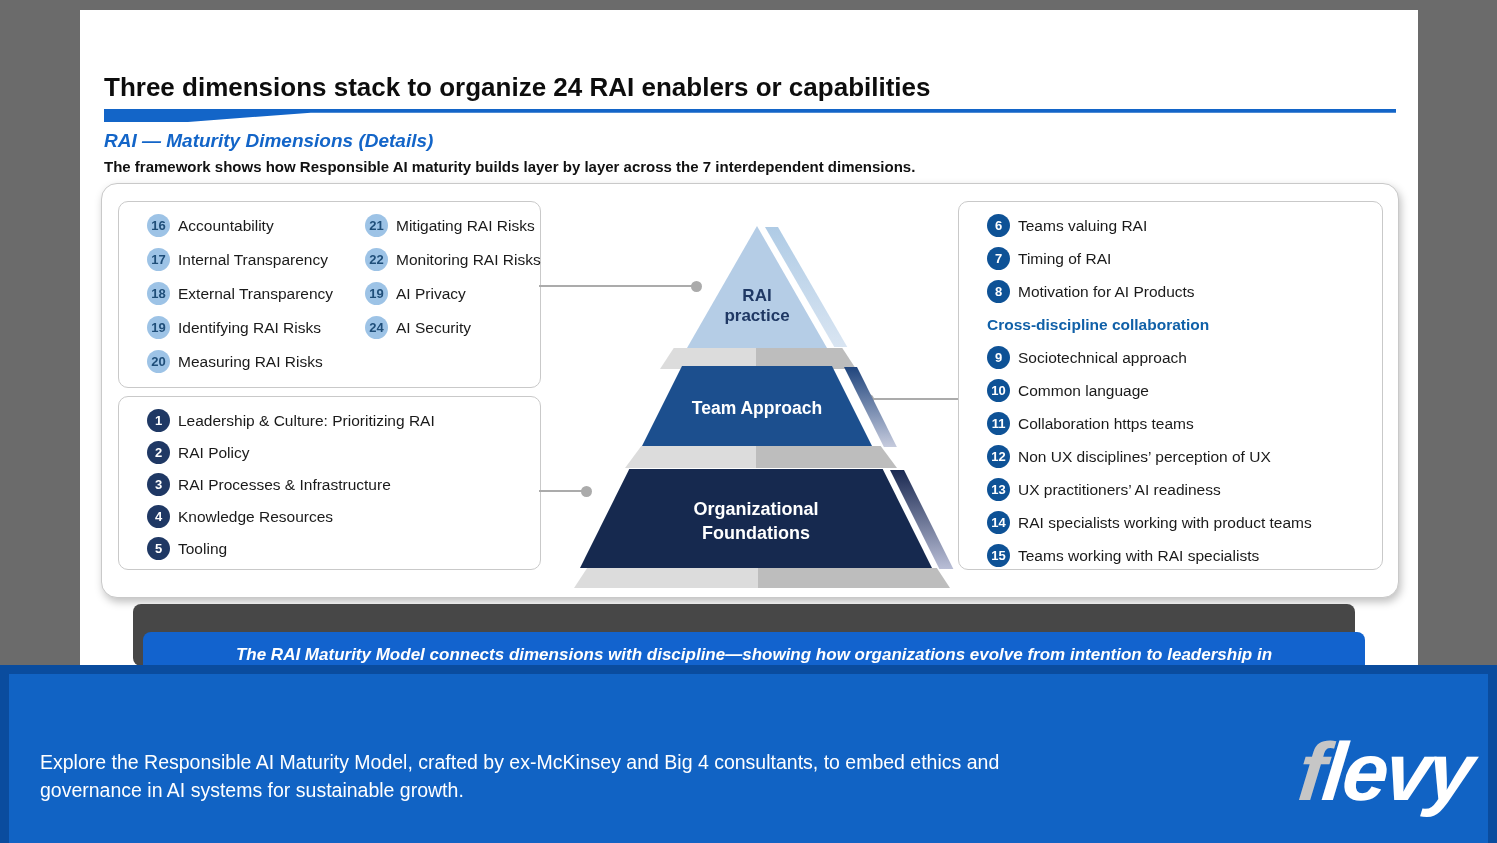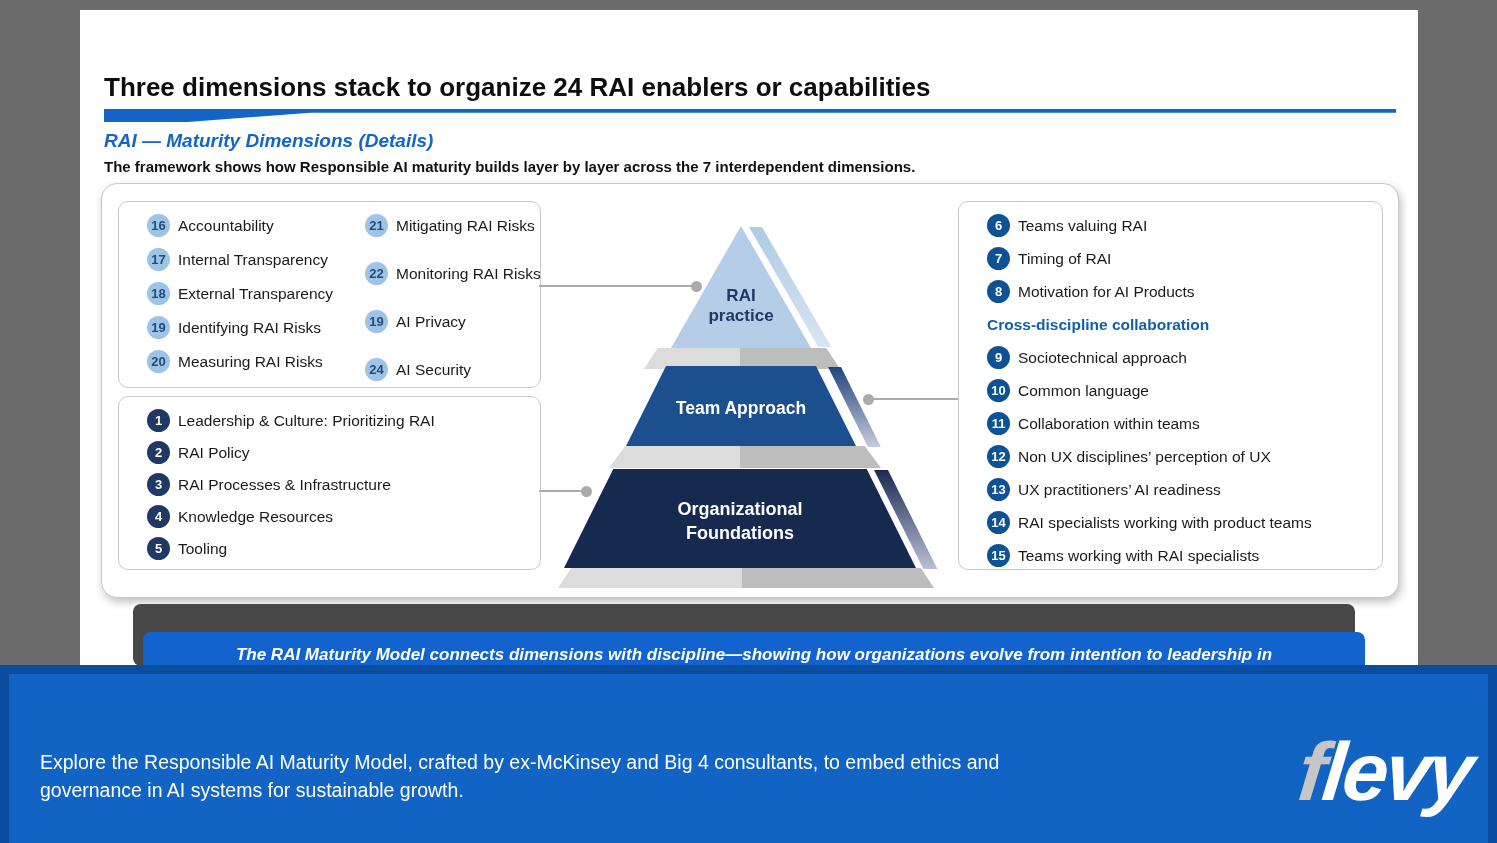--- a/index.html
+++ b/index.html
@@ -29,21 +29,21 @@
   .badge{width:23px;height:23px;border-radius:50%;flex:none;display:flex;align-items:center;justify-content:center;font-size:13px;font-weight:bold;}
   .badge.light{background:#9DC3E6;color:#1F4E79;}
   .badge.navy{background:#1F3864;color:#fff;}
   .badge.blue{background:#0E5296;color:#fff;}
   .item-label{font-size:15.5px;color:#1a1a1a;white-space:nowrap;}
   .group-heading{height:23px;display:flex;align-items:center;font-size:15.5px;font-weight:bold;color:#1060A8;white-space:nowrap;}
 
   .connector{position:absolute;height:2px;background:#ABABAB;}
   .dot{position:absolute;width:11px;height:11px;border-radius:50%;background:#ABABAB;}
 
-  .pyramid{position:absolute;left:454px;top:37px;width:380px;height:372px;}
+  .pyramid{position:absolute;left:470px;top:37px;width:380px;height:372px;}
   .pyr{position:absolute;}
   .pyr-top{left:115px;top:5px;width:140px;height:122px;background:#B5CDE6;
     clip-path:polygon(50% 0,100% 100%,0 100%);}
   .pyr-top-label{position:absolute;left:150px;top:65px;width:70px;text-align:center;font-size:17px;line-height:20px;font-weight:bold;color:#1F3864;}
   .sliver{position:absolute;transform-origin:top left;}
   .sliver-top{left:193px;top:6px;width:13px;height:120px;transform:skewX(30deg);background:linear-gradient(to bottom,#AFCBE5,#D9E5F2);}
   .ped{position:absolute;}
   .ped1{left:88px;top:127px;width:196px;height:21px;background:linear-gradient(90deg,#DCDCDC 0 49%,#BDBDBD 49%);clip-path:polygon(7% 0,93% 0,100% 100%,0 100%);}
   .pyr-mid{left:70px;top:145px;width:230px;height:80px;background:#1C4F8E;clip-path:polygon(17.4% 0,82.6% 0,100% 100%,0 100%);}
   .pyr-mid-label{position:absolute;left:70px;top:177px;width:230px;text-align:center;font-size:17.5px;font-weight:bold;color:#fff;}
@@ -97,21 +97,21 @@
           </div>
         <div class="row">
             <span class="badge light">19</span>
             <span class="item-label">Identifying RAI Risks</span>
           </div>
         <div class="row">
             <span class="badge light">20</span>
             <span class="item-label">Measuring RAI Risks</span>
           </div>
       </div>
-      <div class="col" style="left:231px;top:12px;gap:25px;">
+      <div class="col" style="left:231px;top:12px;gap:11px;">
         <div class="row">
             <span class="badge light">21</span>
             <span class="item-label">Mitigating RAI Risks</span>
           </div>
         <div class="row">
             <span class="badge light">22</span>
             <span class="item-label">Monitoring RAI Risks</span>
           </div>
         <div class="row">
             <span class="badge light">19</span>
@@ -167,21 +167,21 @@
         <div class="row">
             <span class="badge blue">9</span>
             <span class="item-label">Sociotechnical approach</span>
           </div>
         <div class="row">
             <span class="badge blue">10</span>
             <span class="item-label">Common language</span>
           </div>
         <div class="row">
             <span class="badge blue">11</span>
-            <span class="item-label">Collaboration within teams</span>
+            <span class="item-label">Collaboration https teams</span>
           </div>
         <div class="row">
             <span class="badge blue">12</span>
             <span class="item-label">Non UX disciplines’ perception of UX</span>
           </div>
         <div class="row">
             <span class="badge blue">13</span>
             <span class="item-label">UX practitioners’ AI readiness</span>
           </div>
         <div class="row">

